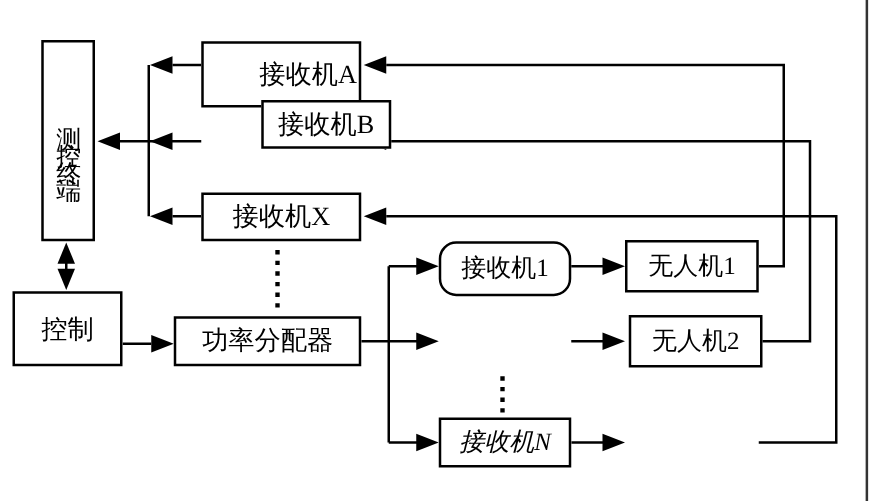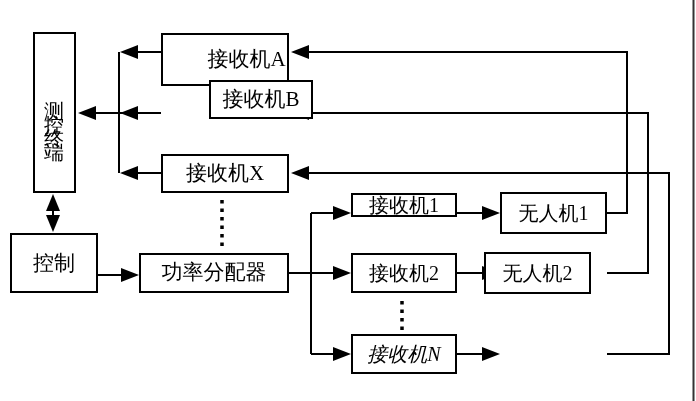--- a/index.html
+++ b/index.html
@@ -99,34 +99,31 @@
   </div>
 
   <div class="node" style="left:139px;top:253px;width:150px;height:40px;">
     <span>功率分配器</span>
   </div>
 
   <div class="node" style="left:161px;top:154px;width:128px;height:39px;">
     <span>接收机X</span>
   </div>
 
-  <div class="node small" style="left:351px;top:193px;width:106px;height:24px;">
+  <div class="node small" style="left:351px;top:193px;width:106px;height:44px;border-radius:14px;">
     <span>接收机1</span>
   </div>
 
-  <div class="node small" style="left:351px;top:253px;width:106px;height:40px;">
-    <span>接收机2</span>
-  </div>
 
   <div class="node small" style="left:351px;top:334px;width:106px;height:40px;font-style:italic;">
     <span>接收机N</span>
   </div>
 
   <div class="node small" style="left:500px;top:192px;width:107px;height:42px;">
     <span>无人机1</span>
   </div>
 
-  <div class="node small" style="left:484px;top:252px;width:107px;height:42px;">
+  <div class="node small" style="left:503px;top:252px;width:107px;height:42px;">
     <span>无人机2</span>
   </div>
 
 
 </div>
 
 </body></html>

